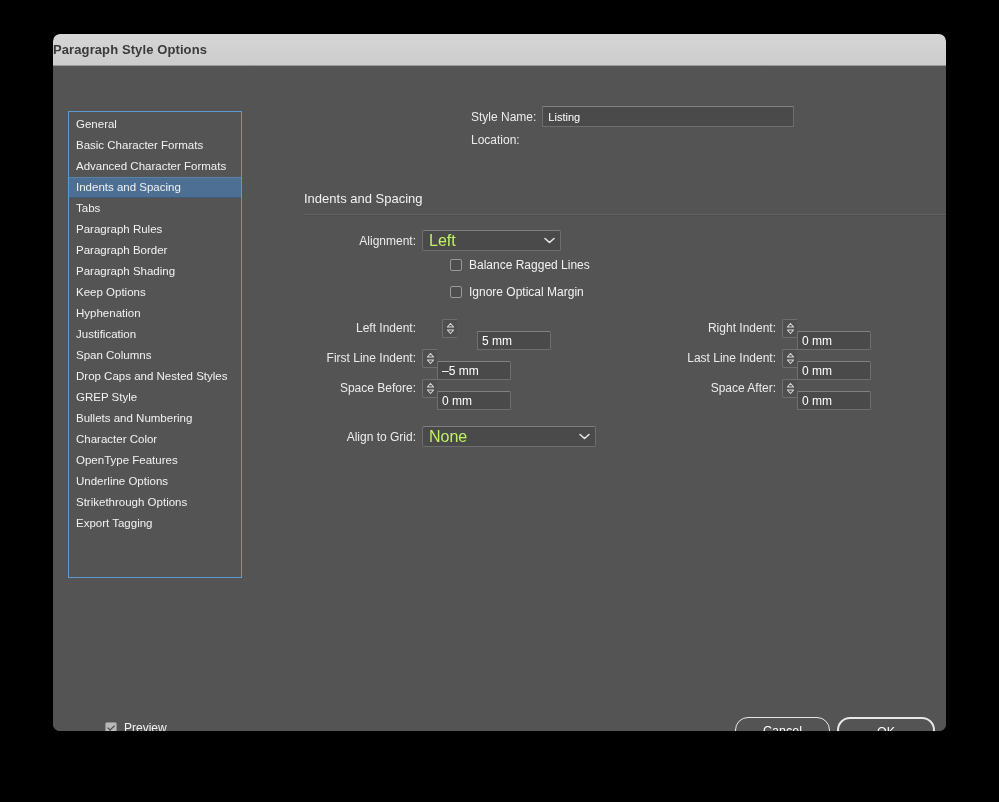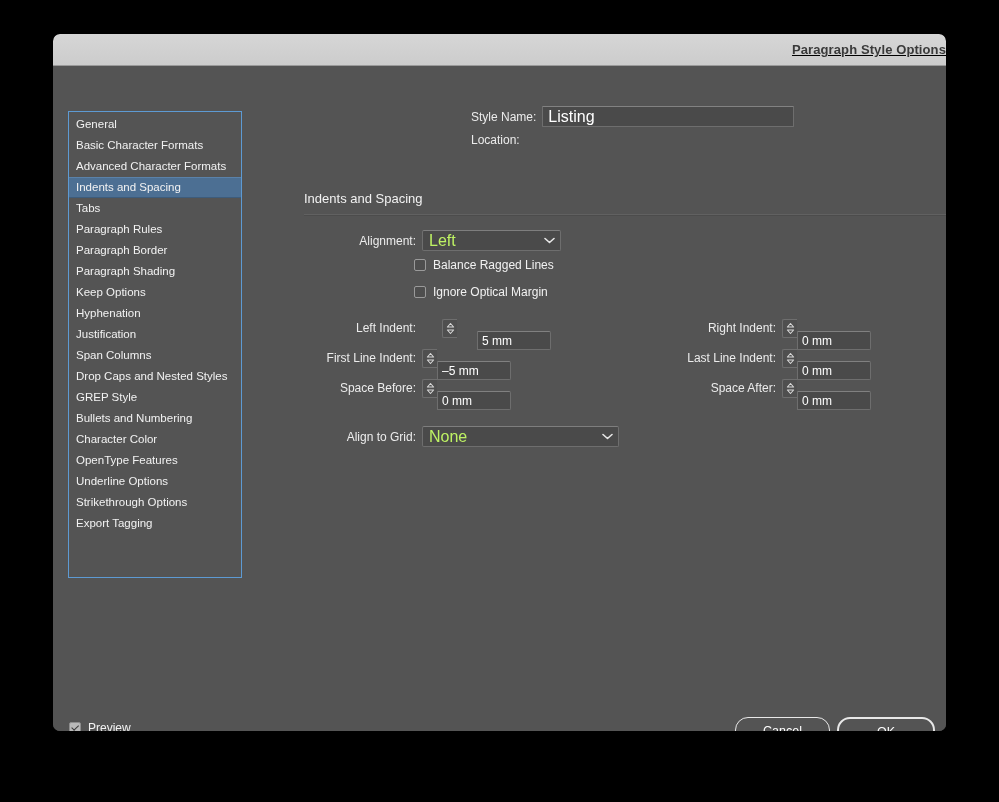--- a/index.html
+++ b/index.html
@@ -26,24 +26,23 @@
     box-shadow: 0 10px 40px rgba(0,0,0,0.75);
     overflow: hidden;
   }
 
   #title-bar {
     height: 31px;
     background: linear-gradient(to bottom, #d6d6d6, #cccccc);
     border-bottom: 1px solid #9a9a9a;
     display: flex;
     align-items: center;
-    justify-content: flex-end;
+    justify-content: flex-start;
     border-top-left-radius: 7px;
     border-top-right-radius: 7px;
-    text-decoration: underline;
   }
   #title-bar-text {
     font-size: 13px;
     font-weight: bold;
     color: #3a3a3a;
     letter-spacing: 0.1px;
   }
 
   #dialog-body {
     position: relative;
@@ -103,21 +102,21 @@
     margin-right: 6px;
   }
 
   
   .text-input {
     background: #4a4a4a;
     border: 1px solid #6e6e6e;
     border-top-color: #828282;
     box-sizing: border-box;
     color: #ffffff;
-    font-size: 16px;
+    font-size: 11px;
     font-family: "Liberation Sans", sans-serif;
     padding: 0 5px;
     height: 19px;
     line-height: 17px;
     outline: none;
     border-radius: 1px;
   }
 
   #style-name-row { left: 222px; top: 2px; }
   #style-name-input { width: 252px; height: 21px; line-height: 19px; }
@@ -170,21 +169,21 @@
   .chev {
     width: 16px;
     display: flex;
     align-items: center;
     justify-content: center;
     margin-right: 3px;
   }
   .chev svg { display: block; }
 
   
-  .cb-row { display: flex; align-items: center; }
+  .cb-row { display: flex; align-items: center; margin-left: 36px; }
   .checkbox {
     width: 12px;
     height: 12px;
     box-sizing: border-box;
     border: 1px solid #9a9a9a;
     background: #4e4e4e;
     border-radius: 2px;
     margin-right: 7px;
     display: inline-flex;
     align-items: center;
@@ -400,21 +399,21 @@
               <path d="M4.5 1.5 L7.6 5 L1.4 5 Z" fill="none" stroke="#d8d8d8" stroke-width="1.1" stroke-linejoin="round"></path>
               <path d="M4.5 11.5 L7.6 8 L1.4 8 Z" fill="none" stroke="#d8d8d8" stroke-width="1.1" stroke-linejoin="round"></path>
             </svg>
         </span>
         <input class="num-input" style="width: 74px;" type="text" value="0 mm">
       </div>
 
 
       <div class="row" style="left:55px; top:322px;">
         <div class="field-label" style="width:112px;">Align to Grid:</div>
-        <div class="select-box" style="width:197px;">
+        <div class="select-box" style="width:174px;">
           <span class="sel-val">None</span>
           <span class="chev">
             <svg width="11" height="7" viewBox="0 0 11 7">
                 <path d="M1 1.5 L5.5 5.5 L10 1.5" fill="none" stroke="#e6e6e6" stroke-width="1.6" stroke-linecap="round" stroke-linejoin="round"></path>
               </svg>
           </span>
         </div>
       </div>
 
     </div>

